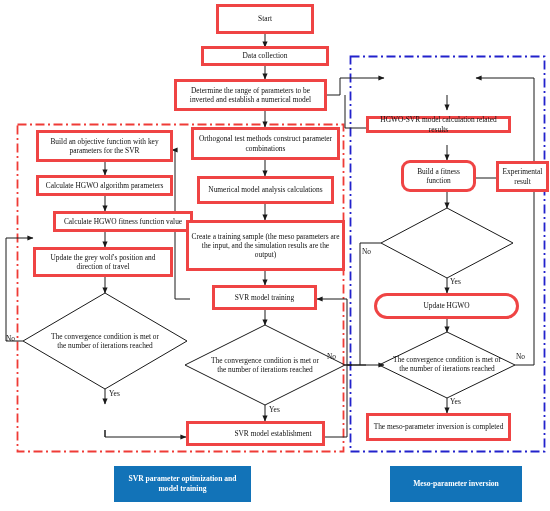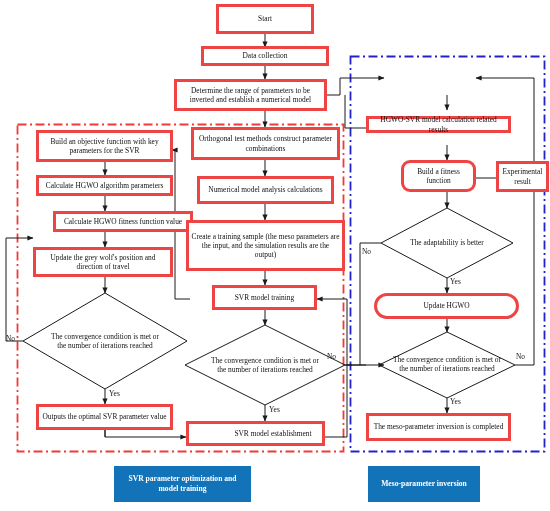--- a/index.html
+++ b/index.html
@@ -148,54 +148,52 @@
   <div class="nodebox" style="left:36px;top:130px;width:137px;height:32px;">Build an objective function with key parameters for the SVR</div>
 
   <div class="nodebox" style="left:36px;top:175px;width:137px;height:21px;">Calculate HGWO algorithm parameters</div>
 
   <div class="nodebox" style="left:33px;top:211px;width:140px;height:21px;margin-left:20px;">Calculate HGWO fitness function value</div>
 
   <div class="nodebox" style="left:33px;top:247px;width:140px;height:30px;">Update the grey wolf's position and direction of travel</div>
 
   <div class="diamondlabel" style="left:46px;top:320px;width:118px;height:42px;">The convergence condition is met or the number of iterations reached</div>
 
-  <div class="nodebox" style="left:36px;top:404px;width:137px;height:26px;">Outputs the optimal SVR parameter value</div>
 
   <div class="nodebox" style="left:191px;top:127px;width:149px;height:33px;">Orthogonal test methods construct parameter combinations</div>
 
   <div class="nodebox" style="left:197px;top:176px;width:137px;height:28px;">Numerical model analysis calculations</div>
 
   <div class="nodebox" style="left:186px;top:220px;width:159px;height:51px;">Create a training sample (the meso parameters are the input, and the simulation results are the output)</div>
 
   <div class="nodebox" style="left:212px;top:285px;width:105px;height:25px;">SVR model training</div>
 
   <div class="diamondlabel" style="left:210px;top:342px;width:110px;height:46px;">The convergence condition is met or the number of iterations reached</div>
 
   <div class="nodebox" style="left:186px;top:421px;width:139px;height:25px;padding-left:37px;">SVR model establishment</div>
 
 
   <div class="nodebox" style="left:366px;top:116px;width:145px;height:17px;">HGWO-SVR model calculation related results</div>
 
   <div class="nodebox" style="left:401px;top:160px;width:75px;height:32px;border-radius:9px;">Build a fitness function</div>
 
   <div class="nodebox" style="left:496px;top:161px;width:53px;height:31px;">Experimental result</div>
 
-  <div class="diamondlabel" style="left:399px;top:228px;width:96px;height:30px;">The adaptability is better</div>
 
   <div class="nodebox" style="left:374px;top:293px;width:145px;height:26px;border-radius:13px;">Update HGWO</div>
 
   <div class="diamondlabel" style="left:392px;top:341px;width:110px;height:46px;">The convergence condition is met or the number of iterations reached</div>
 
   <div class="nodebox" style="left:366px;top:413px;width:145px;height:28px;">The meso-parameter inversion is completed</div>
 
   <span class="edgelabel" style="left:6px;top:334px;">No</span>
   <span class="edgelabel" style="left:109px;top:389px;">Yes</span>
   <span class="edgelabel" style="left:327px;top:352px;">No</span>
   <span class="edgelabel" style="left:269px;top:405px;">Yes</span>
   <span class="edgelabel" style="left:362px;top:247px;">No</span>
   <span class="edgelabel" style="left:450px;top:277px;">Yes</span>
   <span class="edgelabel" style="left:516px;top:352px;">No</span>
   <span class="edgelabel" style="left:450px;top:397px;">Yes</span>
 
   <div class="legendbox" style="left:114px;top:466px;width:137px;height:36px;">SVR parameter optimization and model training</div>
-  <div class="legendbox" style="left:368px;top:466px;width:112px;height:36px;">Meso-parameter inversion</div>
+  <div class="legendbox" style="left:390px;top:466px;width:132px;height:36px;">Meso-parameter inversion</div>
 
 </div>
 
 </body></html>

